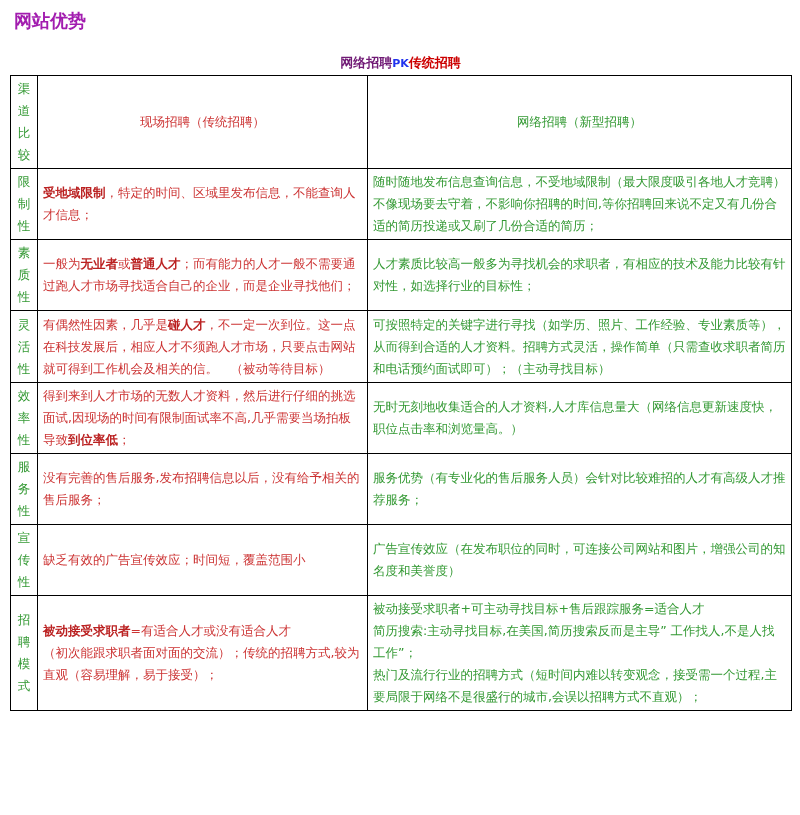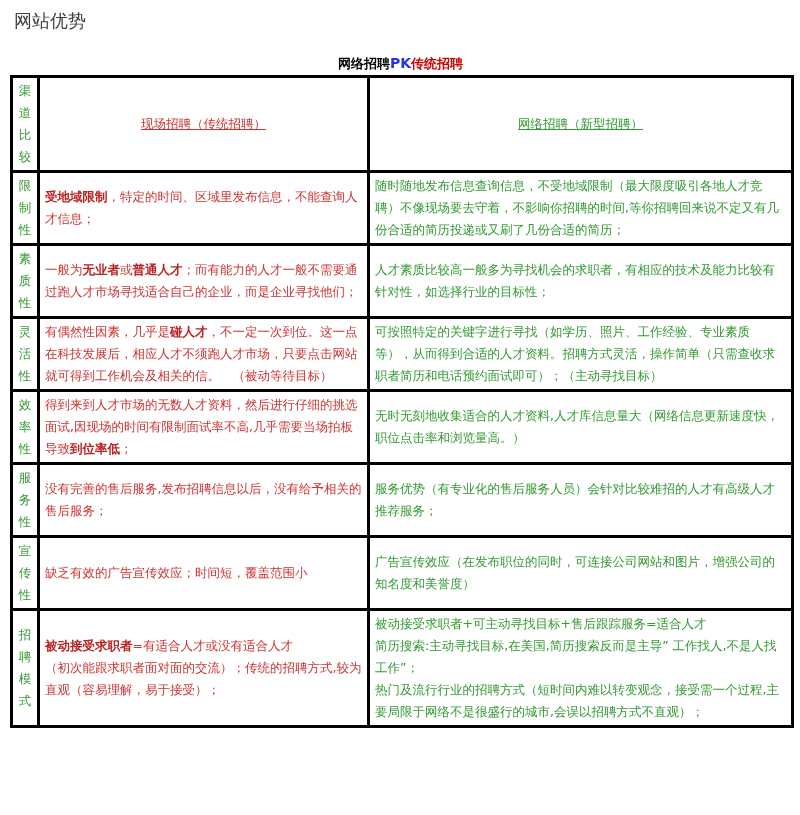--- a/index.html
+++ b/index.html
@@ -3,62 +3,62 @@
 <meta charset="utf-8">
 <style>
   * { box-sizing: border-box; }
   html, body {
     margin: 0; padding: 0;
     width: 800px; height: 815px;
     background: #ffffff;
     font-family: "DejaVu Sans", sans-serif;
   }
   .title {
-    color: #404040;
+    color: #a21caf;
     font-size: 18px;
-    font-weight: normal;
+    font-weight: bold;
     margin: 10px 0 0 14px;
     line-height: 22px;
   }
   .subtitle {
     width: 781px;
     margin: 23px 0 3px 10px;
     text-align: center;
     font-size: 13px;
     font-weight: bold;
     line-height: 16px;
   }
-  .st-green { color: #000000; }
-  .st-blue  { color: #2233ee; font-size: 14px; margin-top: 36px; }
+  .st-green { color: #701a75; }
+  .st-blue  { color: #2233ee; font-size: 11px; margin-top: 36px; }
   .st-red   { color: #cc0000; }
 
   table.cmp {
     border-collapse: collapse;
     table-layout: fixed;
     margin-left: 10px;
     width: 781px;
   }
   table.cmp td {
-    border: 3px solid #000000;
+    border: 1px solid #000000;
     vertical-align: middle;
     padding: 2px 5px;
     font-size: 12.5px;
     line-height: 22px;
     overflow: hidden;
   }
   td.lab {
     width: 27px;
     padding: 1px 2px;
     color: #339933;
     text-align: center;
     word-break: break-all;
     font-size: 13px;
     line-height: 19px;
   }
-  td.hc { text-align: center; text-decoration: underline; }
+  td.hc { text-align: center; }
   col.c-trad { width: 330px; }
   col.c-onl  { width: 424px; }
   .tc { color: #cc3333; white-space: pre-line; }
   .oc { color: #339933; white-space: pre-line; }
   .b  { font-weight: bold; }
   .tc .b { color: #bb2222; }
   tr.hrow { height: 84px; }
   tr.r0 { height: 70px; }
   tr.r1 { height: 64px; }
   tr.r2 { height: 72px; }

